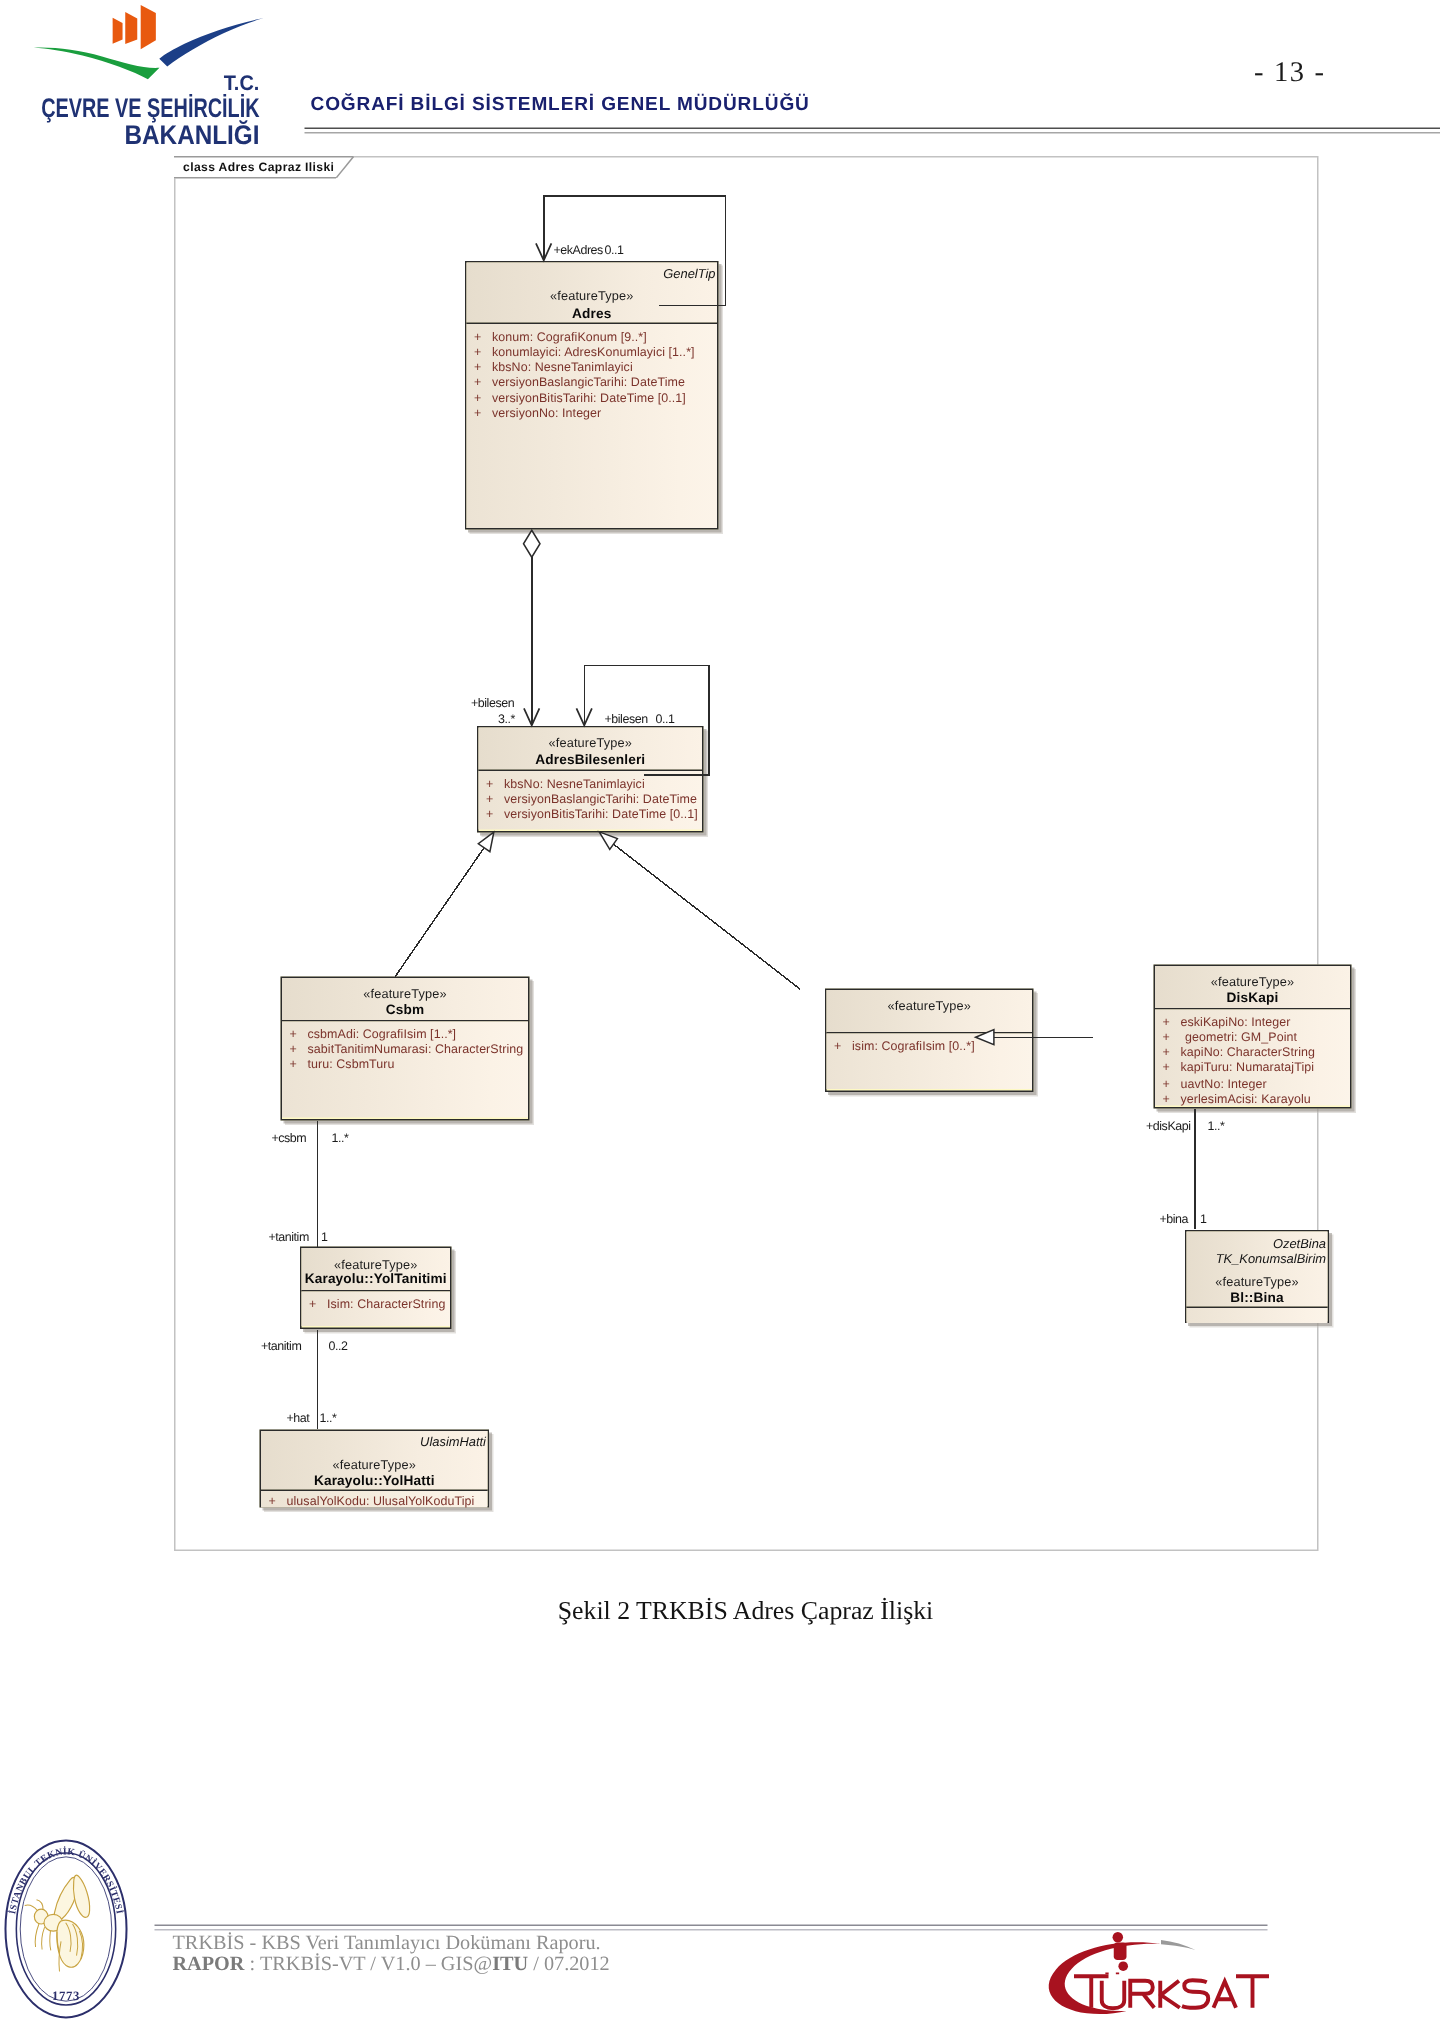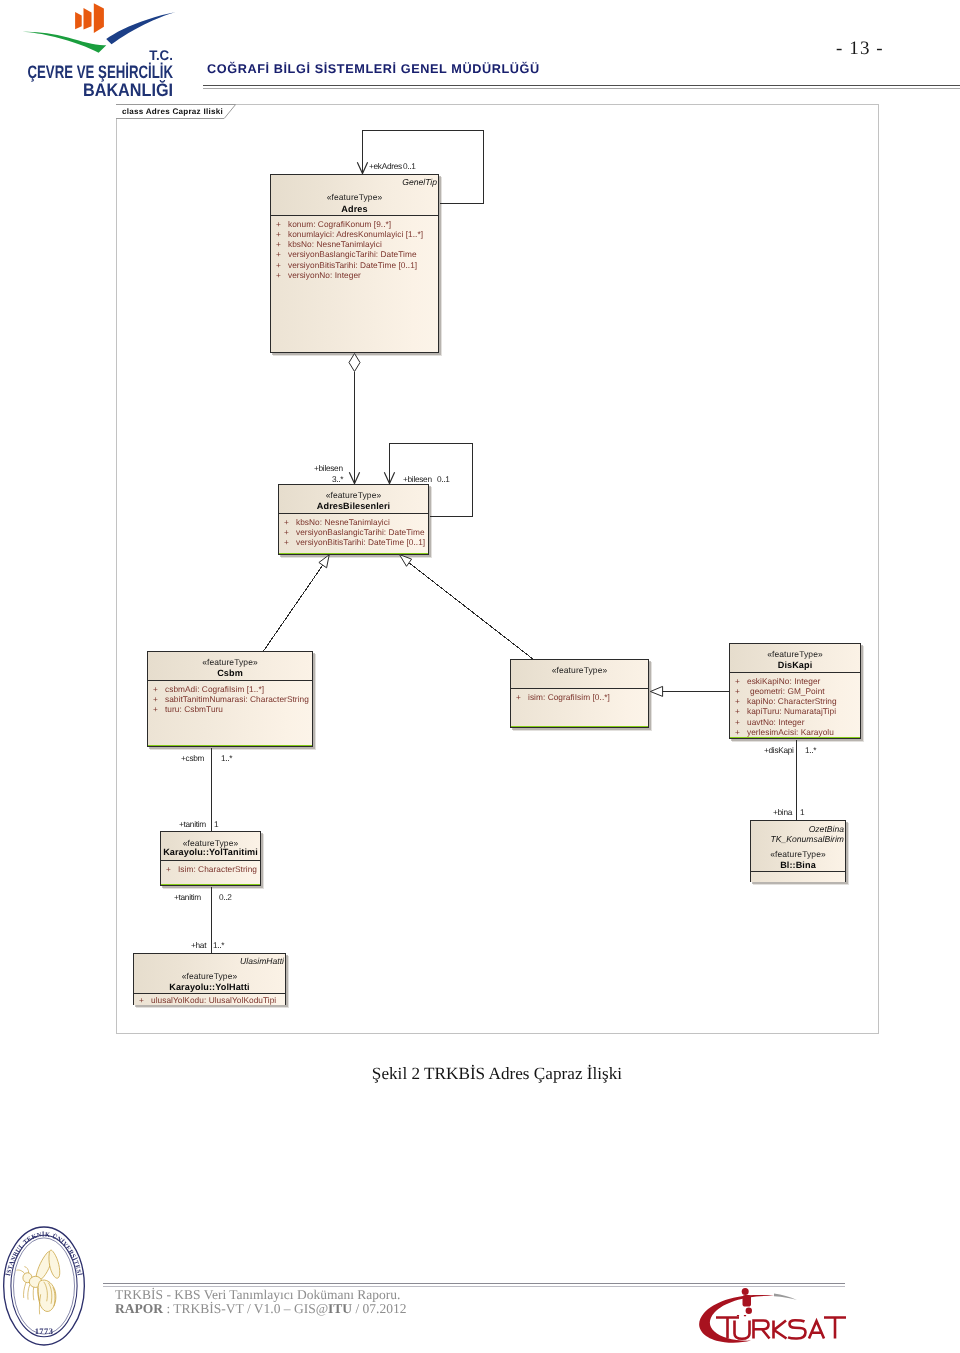--- a/index.html
+++ b/index.html
@@ -31,22 +31,22 @@
   
   #diagram-frame { position:absolute; left:116px; top:104px; width:763px; height:930px;
                    border:1px solid #c2c2c2; background:#fff; }
   #diagram-tab { position:absolute; left:116px; top:104px; height:31px; display:flex; align-items:stretch; }
   #diagram-tab .tabbox { height:15px; border-top:1px solid #9a9a9a; border-bottom:1px solid #9a9a9a;
                          background:#fff; padding:0 1px 0 6px; display:flex; align-items:center; }
   #tab-label { font-size:8.1px; font-weight:bold; color:#111; white-space:nowrap; letter-spacing:0.25px;}
   #diagram-tab .slant { width:12px; height:15px; display:block; }
 
   
-  .umlbox { position:absolute; border:1px solid #2b2b2b; background:#84cc16;
-            box-shadow: 2px 2px 0 0 rgba(150,144,136,0.55), 3px 3px 0 0 rgba(190,186,180,0.45); }
+  .umlbox { position:absolute; border:1px solid #2b2b2b; background:#fef9c3;
+            box-shadow: 2px 2px 0 0 rgba(150,144,136,0.55), 3px 3px 0 0 rgba(190,186,180,0.45); margin-left: 40px; }
   .umlhdr { background:linear-gradient(to right,#e6ddcd 0%,#ece3d4 30%,#f6ede0 70%,#fbf2e6 100%);
             border-bottom:1px solid #2b2b2b; position:relative; overflow:hidden; }
   .umlbody { position:relative; background:linear-gradient(to right,#ece3d4 0%,#f2e9db 35%,#fbf2e6 85%,#fcf4e9 100%); }
   .ft { position:absolute; width:100%; text-align:center; font-size:8.5px; color:#1c1c1c; letter-spacing:0.1px;}
   .cn { position:absolute; width:100%; text-align:center; font-size:9.1px; font-weight:bold; color:#080808; letter-spacing:0.1px;}
   .tagname { position:absolute; right:1px; font-size:8.6px; font-style:italic; color:#141414; white-space:nowrap; }
   .attr { position:absolute; font-size:8.3px; color:#7b332b; white-space:nowrap; letter-spacing:0.05px; line-height:10px;}
   .plus { position:absolute; font-size:8.3px; color:#7b332b; line-height:10px; }
   .lbl { position:absolute; font-size:8.3px; color:#1b1b1b; white-space:nowrap; line-height:10px; letter-spacing:-0.3px;}
 

